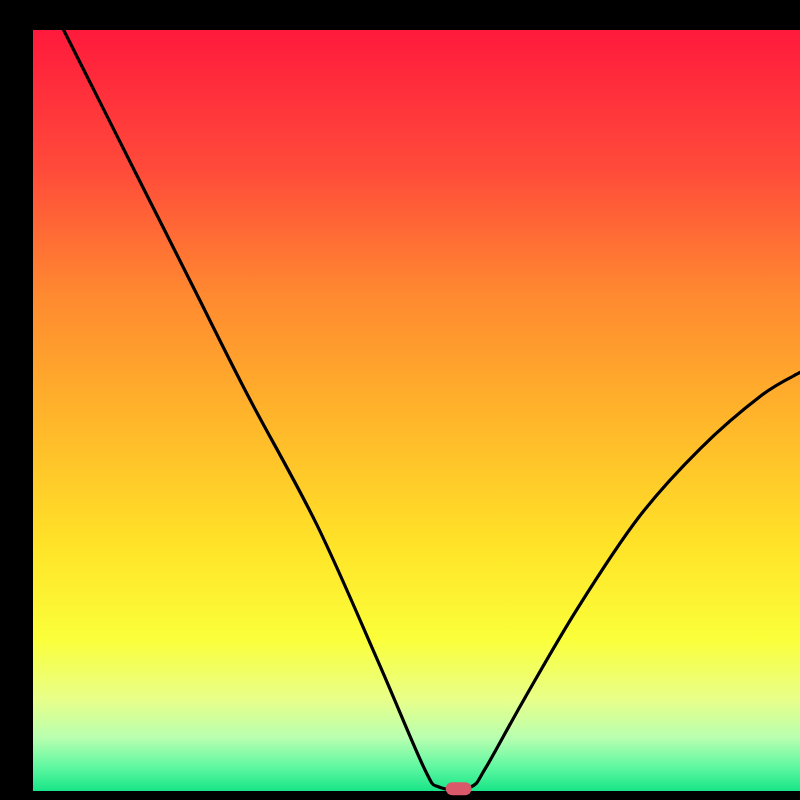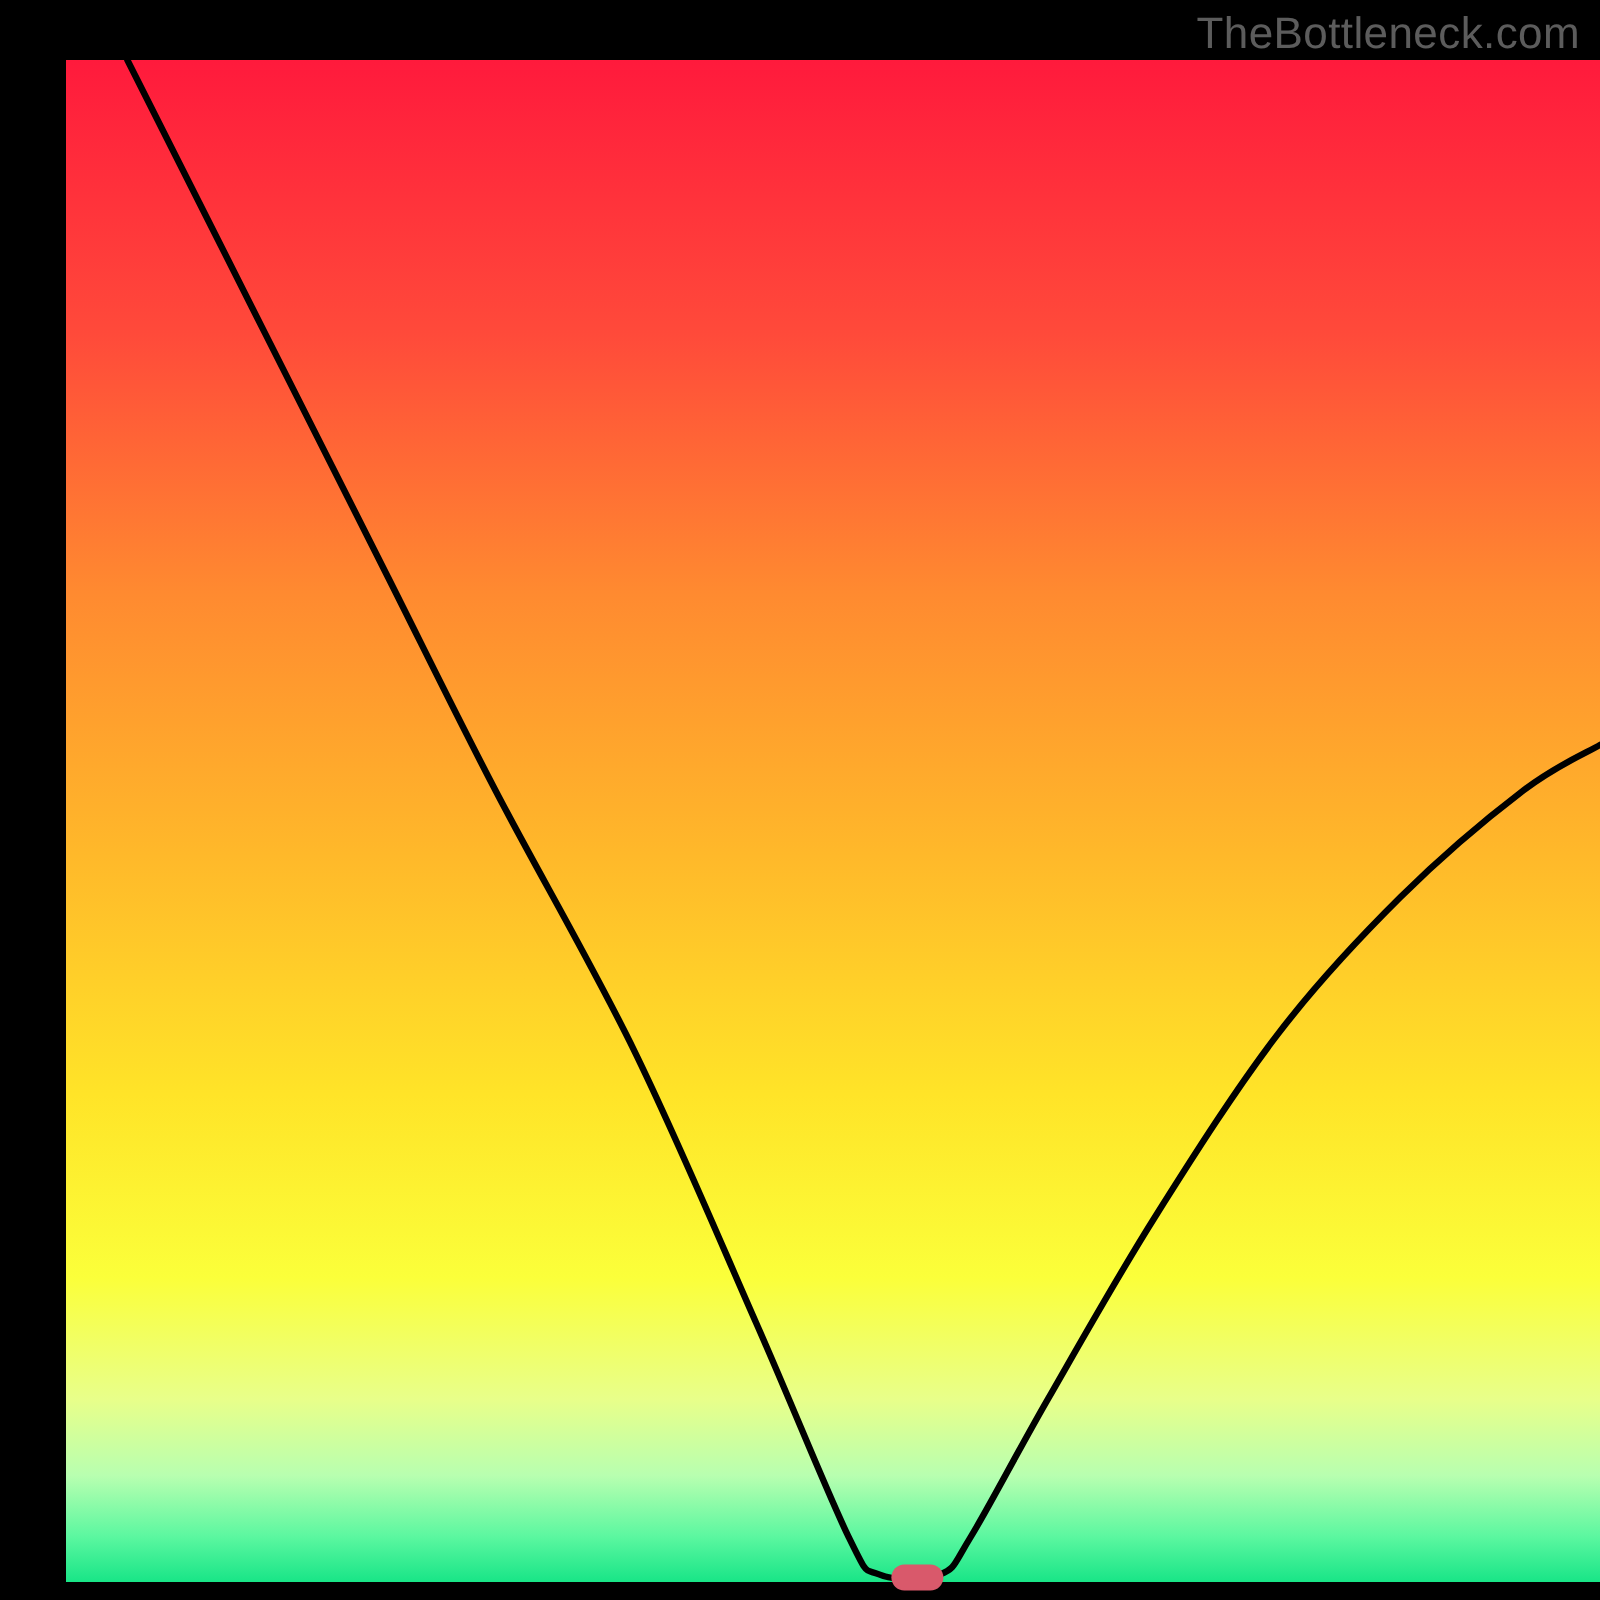--- a/index.html
+++ b/index.html
@@ -28,21 +28,20 @@
     z-index: 10;
   }
   svg {
     display: block;
   }
 </style>
 </head>
 <body>
 
 <div class="frame">
-  <div class="watermark">TheBottleneck.com</div>
   <svg id="plot" width="800" height="800">
       <defs>
         <linearGradient id="bg-grad" x1="0" y1="0" x2="0" y2="1">
           <stop offset="0%" stop-color="#ff1a3c"></stop>
           <stop offset="18%" stop-color="#ff4a3a"></stop>
           <stop offset="35%" stop-color="#ff8a30"></stop>
           <stop offset="52%" stop-color="#ffb82a"></stop>
           <stop offset="68%" stop-color="#ffe428"></stop>
           <stop offset="80%" stop-color="#fbff3a"></stop>
           <stop offset="88%" stop-color="#e8ff8a"></stop>

